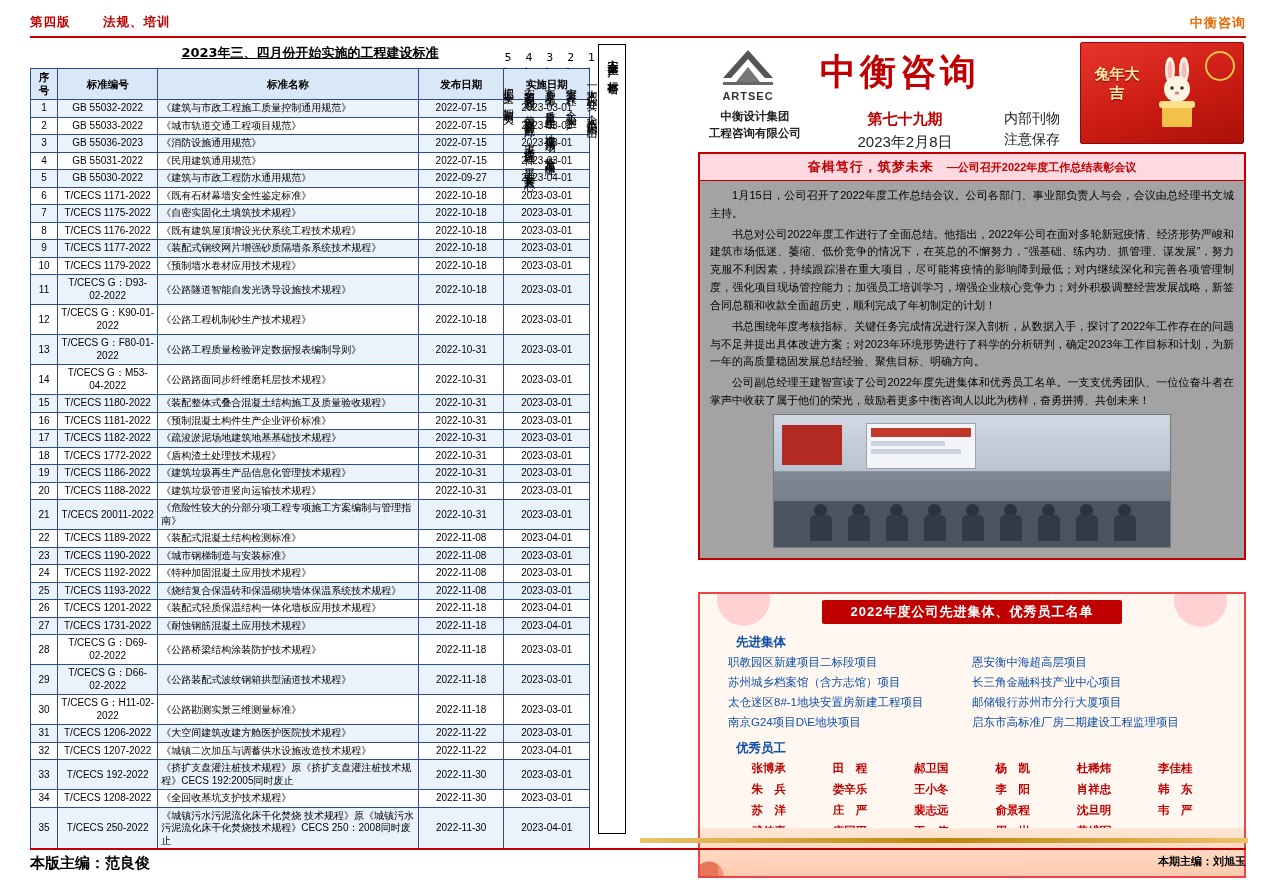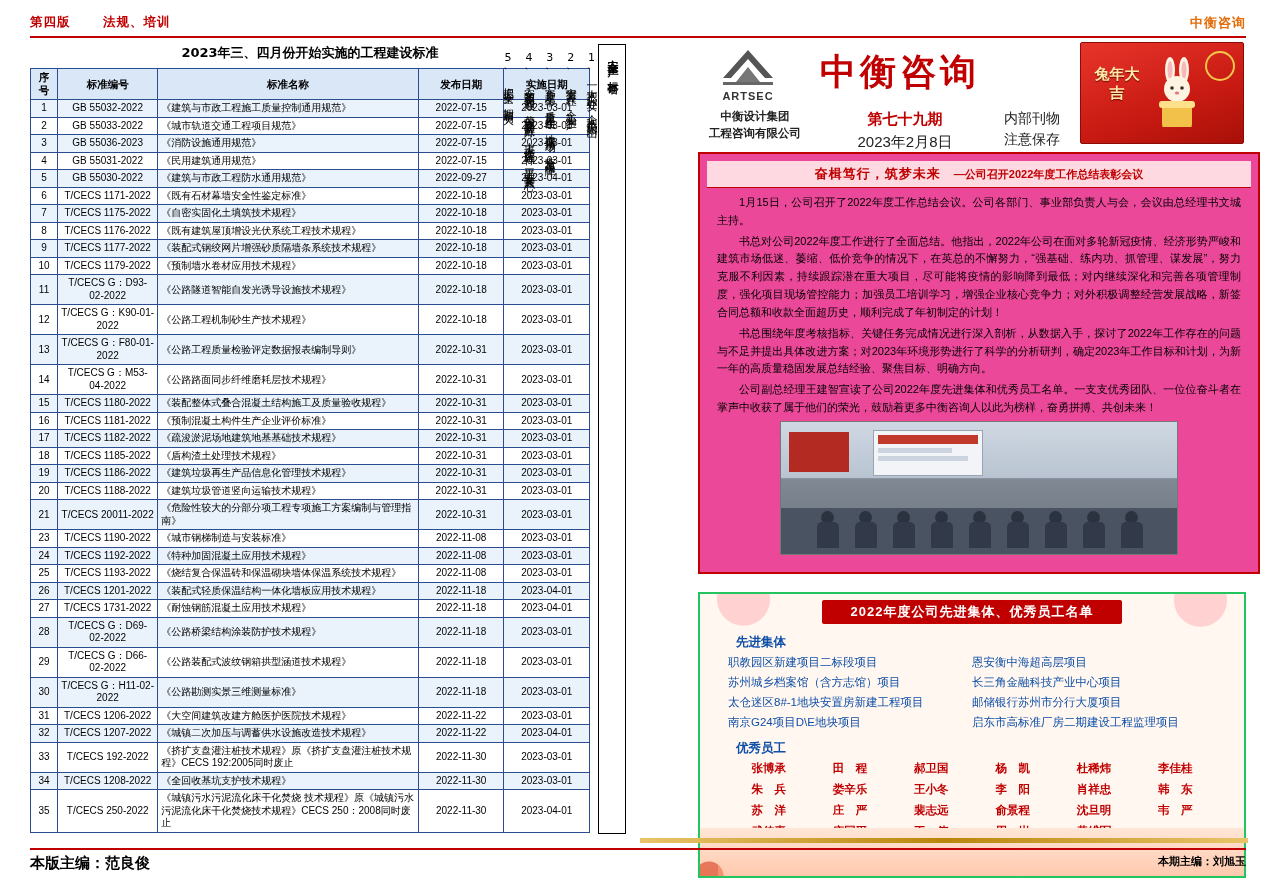--- a/index.html
+++ b/index.html
@@ -28,20 +28,21 @@
     border-top:2px solid #c00000;
   }
   .bottombar .left{position:absolute;left:0;top:4px;font-size:15px;font-weight:bold;}
   .bottombar .right{position:absolute;right:0;top:4px;font-size:11px;font-weight:bold;}
 
   
   .left-col{position:absolute;left:30px;top:44px;width:560px;}
   .tbl-title{
     text-align:center;font-size:13px;font-weight:bold;margin-bottom:6px;
     font-family:"DejaVu Sans",sans-serif;
+    text-decoration:underline;
   }
   table.std{border-collapse:collapse;width:560px;font-size:10px;}
   table.std th,table.std td{
     border:1px solid #2a4d8f;
     padding:2px 3px;
     line-height:1.25;
   }
   table.std th{
     background:#d9e7f7;font-weight:bold;text-align:center;font-size:10.5px;
   }
@@ -110,21 +111,21 @@
     position:absolute;right:8px;top:8px;width:26px;height:26px;border-radius:50%;
     border:2px solid #f3c64a;
   }
   .rabbit .bun{
     position:absolute;left:74px;top:14px;width:46px;height:70px;
   }
 
   
   .article{
     position:absolute;left:58px;top:112px;width:544px;
-    border:2px solid #c00000;background:#ec4899;padding:7px;
+    border:2px solid #c00000;background:#a3a3a3;padding:0;
   }
   .art-title{
     background:#ffd9e2;border-bottom:1px solid #c00000;
     padding:4px 8px;text-align:center;
   }
   .art-title .t1{font-size:13px;font-weight:bold;color:#c00000;letter-spacing:1px;}
   .art-title .t2{font-size:11px;font-weight:bold;color:#c00000;margin-left:10px;}
   .art-body{padding:6px 10px 8px 10px;font-size:11px;line-height:1.62;text-align:justify;}
   .art-body p{margin:0 0 3px 0;text-indent:2em;}
   .photo{
@@ -142,21 +143,21 @@
   .photo .banner{
     position:absolute;left:8px;top:10px;width:60px;height:40px;background:#b22a21;
   }
   .photo .tablerow{position:absolute;left:0;right:0;bottom:0;height:46px;background:#4a5362;}
   .photo .head{position:absolute;bottom:30px;width:13px;height:13px;border-radius:50%;background:#2b3240;}
   .photo .body{position:absolute;bottom:6px;width:22px;height:26px;border-radius:5px 5px 0 0;background:#323a4a;}
 
   
   .honour{
     position:absolute;left:58px;top:552px;width:544px;height:282px;
-    border:2px solid #22c55e;background:#fff7f0;overflow:hidden;
+    border:2px solid #ef4444;background:#fff7f0;overflow:hidden;
   }
   .honour .h-title{
     margin:6px auto 0 auto;width:300px;text-align:center;
     background:#c00000;color:#fff;font-size:13px;font-weight:bold;
     padding:3px 0;border-radius:2px;letter-spacing:1px;
   }
   .honour .sec-lbl{color:#0f4fa8;font-size:12.5px;font-weight:bold;margin:10px 0 4px 36px;}
   .honour .teams{margin:0 28px;font-size:11.5px;color:#0f4fa8;}
   .honour .teams .row{display:flex;margin-bottom:5px;}
   .honour .teams .row span{flex:1;}
@@ -331,21 +332,21 @@
           </tr>
           <tr>
             <td class="c">17</td>
             <td class="c">T/CECS 1182-2022</td>
             <td class="name">《疏浚淤泥场地建筑地基基础技术规程》</td>
             <td class="c">2022-10-31</td>
             <td class="c">2023-03-01</td>
           </tr>
           <tr>
             <td class="c">18</td>
-            <td class="c">T/CECS 1185-2022</td>
+            <td class="c">T/CECS 1772-2022</td>
             <td class="name">《盾构渣土处理技术规程》</td>
             <td class="c">2022-10-31</td>
             <td class="c">2023-03-01</td>
           </tr>
           <tr>
             <td class="c">19</td>
             <td class="c">T/CECS 1186-2022</td>
             <td class="name">《建筑垃圾再生产品信息化管理技术规程》</td>
             <td class="c">2022-10-31</td>
             <td class="c">2023-03-01</td>
@@ -356,20 +357,27 @@
             <td class="name">《建筑垃圾管道竖向运输技术规程》</td>
             <td class="c">2022-10-31</td>
             <td class="c">2023-03-01</td>
           </tr>
           <tr>
             <td class="c">21</td>
             <td class="c">T/CECS 20011-2022</td>
             <td class="name">《危险性较大的分部分项工程专项施工方案编制与管理指南》</td>
             <td class="c">2022-10-31</td>
             <td class="c">2023-03-01</td>
+          </tr>
+          <tr>
+            <td class="c">22</td>
+            <td class="c">T/CECS 1189-2022</td>
+            <td class="name">《装配式混凝土结构检测标准》</td>
+            <td class="c">2022-11-08</td>
+            <td class="c">2023-04-01</td>
           </tr>
           <tr>
             <td class="c">23</td>
             <td class="c">T/CECS 1190-2022</td>
             <td class="name">《城市钢梯制造与安装标准》</td>
             <td class="c">2022-11-08</td>
             <td class="c">2023-03-01</td>
           </tr>
           <tr>
             <td class="c">24</td>

